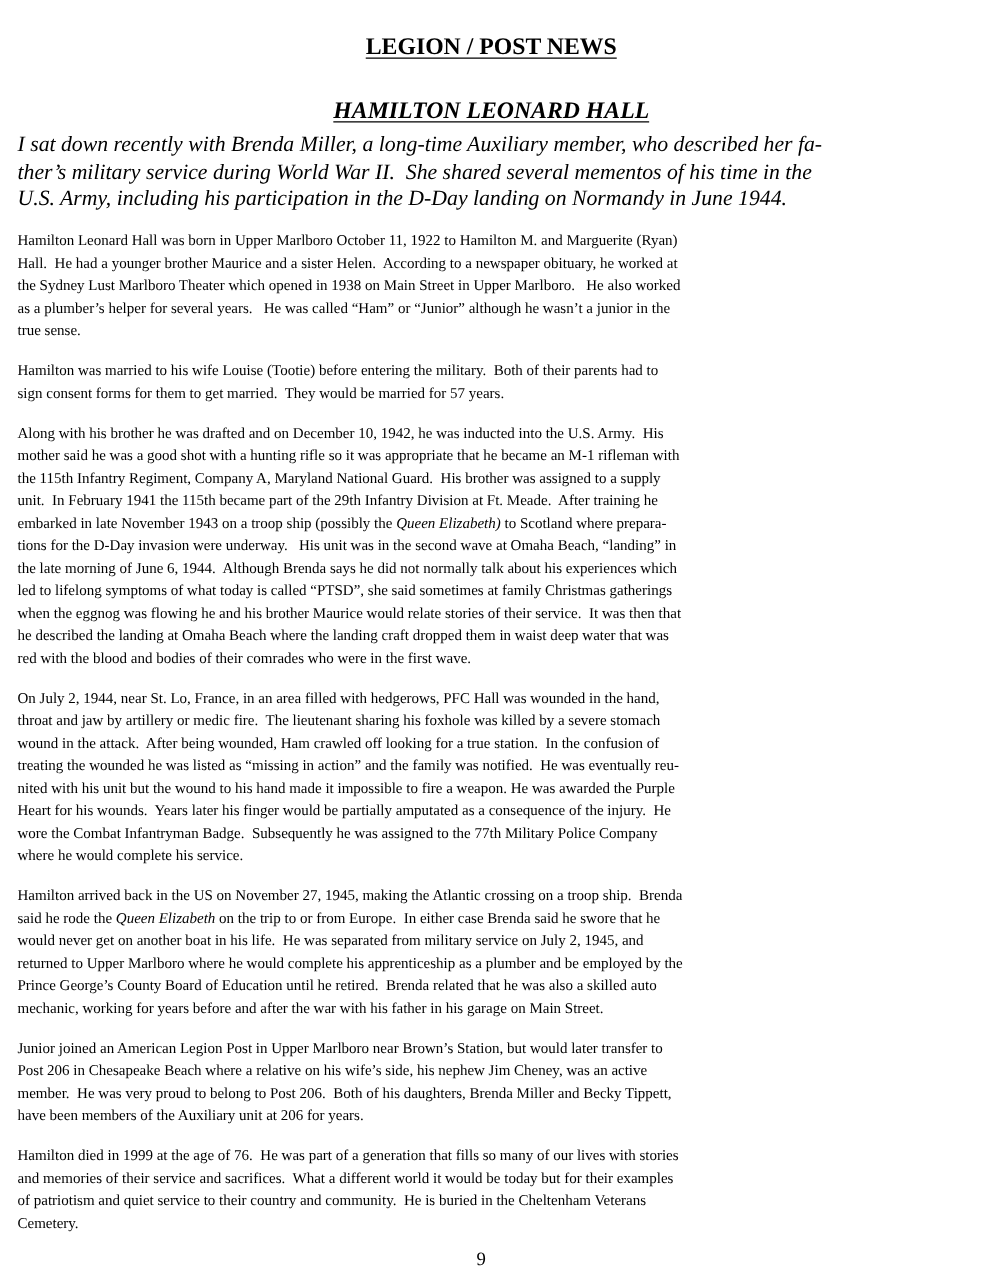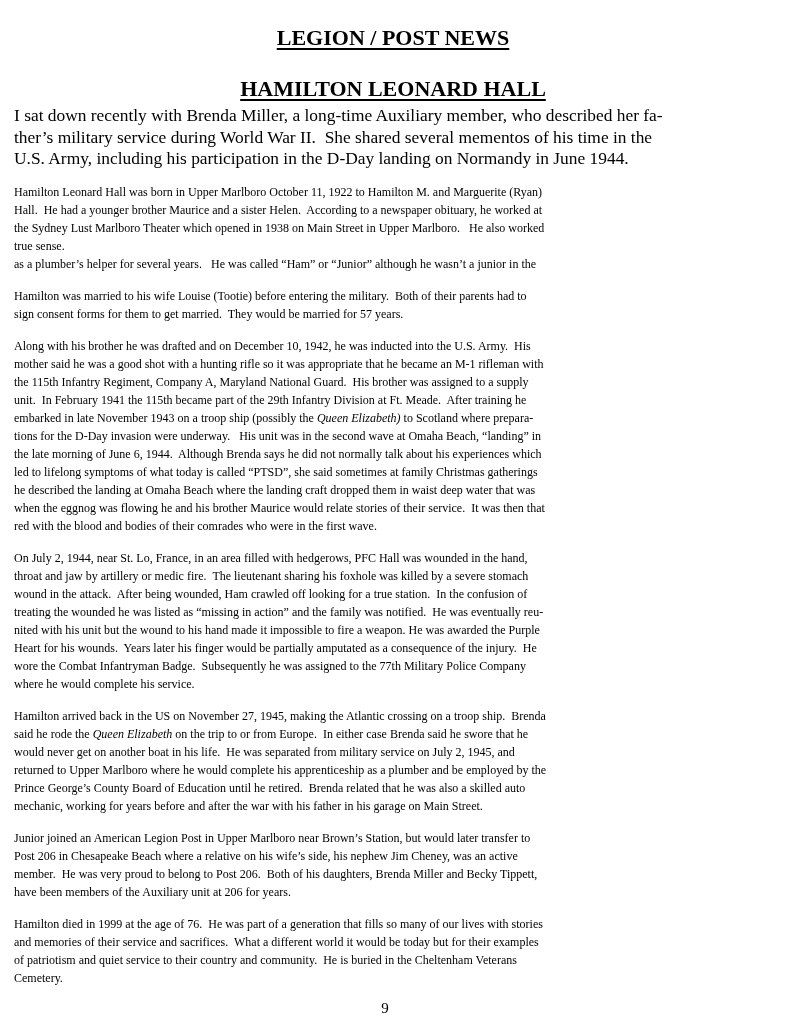--- a/index.html
+++ b/index.html
@@ -12,31 +12,32 @@
     position: relative;
     overflow: hidden;
   }
   .page {
     padding: 26px 14px 0 14px;
     box-sizing: border-box;
     width: 100%;
     height: 100%;
   }
   .section-heading, .article-title {
-    font-size: 22px;
+    font-size: 19px;
     font-weight: bold;
     text-align: center;
     text-decoration: underline;
     text-underline-offset: 3px;
     margin: 0;
     line-height: 24px;
   }
   .section-heading { margin-bottom: 27px; }
-  .article-title  { margin-bottom: 4px; }
+  .article-title  { margin-bottom: 4px; font-style: italic; }
   .intro {
+    font-style: italic;
     font-size: 17.4px;
     line-height: 21.7px;
     margin: 0 0 13px 0;
   }
   .para {
     font-size: 12px;
     line-height: 18px;
     margin: 0 0 14px 0;
   }
   .line { white-space: pre; }
@@ -57,38 +58,38 @@
   <h2 class="article-title">HAMILTON LEONARD HALL</h2>
   <div class="intro">
       <div class="line">I sat down recently with Brenda Miller, a long-time Auxiliary member, who described her fa-</div>
       <div class="line">ther’s military service during World War II.  She shared several mementos of his time in the</div>
       <div class="line">U.S. Army, including his participation in the D-Day landing on Normandy in June 1944.</div>
     </div>
   <div class="para">
       <div class="line">Hamilton Leonard Hall was born in Upper Marlboro October 11, 1922 to Hamilton M. and Marguerite (Ryan)</div>
       <div class="line">Hall.  He had a younger brother Maurice and a sister Helen.  According to a newspaper obituary, he worked at</div>
       <div class="line">the Sydney Lust Marlboro Theater which opened in 1938 on Main Street in Upper Marlboro.   He also worked</div>
+      <div class="line">as a plumber’s helper for several years.   He was called “Ham” or “Junior” although he wasn’t a junior in the</div>
       <div class="line">true sense.</div>
-      <div class="line">as a plumber’s helper for several years.   He was called “Ham” or “Junior” although he wasn’t a junior in the</div>
     </div>
   <div class="para">
       <div class="line">Hamilton was married to his wife Louise (Tootie) before entering the military.  Both of their parents had to</div>
       <div class="line">sign consent forms for them to get married.  They would be married for 57 years.</div>
     </div>
   <div class="para">
       <div class="line">Along with his brother he was drafted and on December 10, 1942, he was inducted into the U.S. Army.  His</div>
       <div class="line">mother said he was a good shot with a hunting rifle so it was appropriate that he became an M-1 rifleman with</div>
       <div class="line">the 115th Infantry Regiment, Company A, Maryland National Guard.  His brother was assigned to a supply</div>
       <div class="line">unit.  In February 1941 the 115th became part of the 29th Infantry Division at Ft. Meade.  After training he</div>
       <div class="line">embarked in late November 1943 on a troop ship (possibly the <i>Queen Elizabeth)</i> to Scotland where prepara-</div>
       <div class="line">tions for the D-Day invasion were underway.   His unit was in the second wave at Omaha Beach, “landing” in</div>
       <div class="line">the late morning of June 6, 1944.  Although Brenda says he did not normally talk about his experiences which</div>
       <div class="line">led to lifelong symptoms of what today is called “PTSD”, she said sometimes at family Christmas gatherings</div>
+      <div class="line">when the eggnog was flowing he and his brother Maurice would relate stories of their service.  It was then that</div>
       <div class="line">he described the landing at Omaha Beach where the landing craft dropped them in waist deep water that was</div>
-      <div class="line">when the eggnog was flowing he and his brother Maurice would relate stories of their service.  It was then that</div>
       <div class="line">red with the blood and bodies of their comrades who were in the first wave.</div>
     </div>
   <div class="para">
       <div class="line">On July 2, 1944, near St. Lo, France, in an area filled with hedgerows, PFC Hall was wounded in the hand,</div>
       <div class="line">throat and jaw by artillery or medic fire.  The lieutenant sharing his foxhole was killed by a severe stomach</div>
       <div class="line">wound in the attack.  After being wounded, Ham crawled off looking for a true station.  In the confusion of</div>
       <div class="line">treating the wounded he was listed as “missing in action” and the family was notified.  He was eventually reu-</div>
       <div class="line">nited with his unit but the wound to his hand made it impossible to fire a weapon. He was awarded the Purple</div>
       <div class="line">Heart for his wounds.  Years later his finger would be partially amputated as a consequence of the injury.  He</div>
       <div class="line">wore the Combat Infantryman Badge.  Subsequently he was assigned to the 77th Military Police Company</div>

